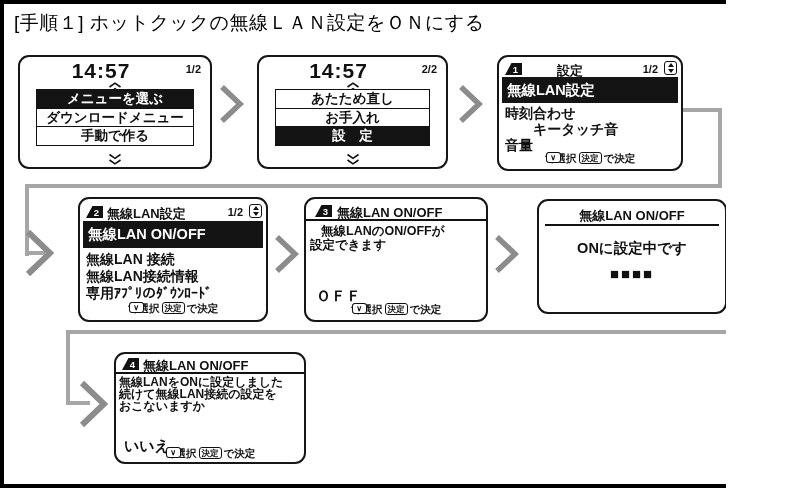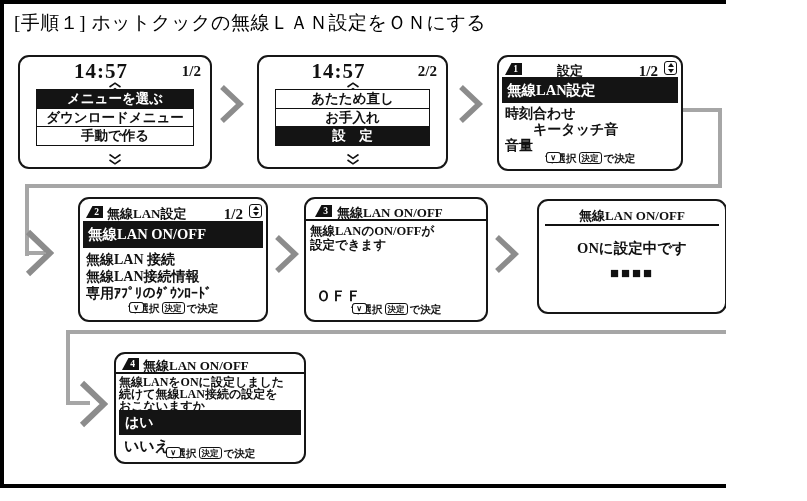--- a/index.html
+++ b/index.html
@@ -1,28 +1,28 @@
 <!DOCTYPE html>
 <html><head>
 <meta charset="utf-8">
 <style>
   * { margin:0; padding:0; box-sizing:border-box; }
   body { background:#fff; }
   .canvas {
     position:relative; width:726px; height:501px; background:#fff; overflow:hidden;
-    font-family:Liberation Serif, serif; color:#111;
+    font-family:Liberation Sans, sans-serif; color:#111;
   }
   .frame { position:absolute; left:0; top:0; width:807px; height:488px; border:4px solid #000; }
   .doc-title { position:absolute; left:14px; top:10px; font-size:19px; color:#000; letter-spacing:0.5px; }
 
   .screen { position:absolute; background:#fff; border:2px solid #161616; border-radius:11px; }
 
   .clock { position:absolute; top:2px; left:0; width:100%; padding-right:28px; text-align:center;
            font-size:21px; font-weight:bold; letter-spacing:1px; }
-  .page-num { position:absolute; top:6px; right:9px; font-size:15px; font-weight:bold; }
+  .page-num { position:absolute; top:6px; right:9px; font-size:11px; font-weight:bold; }
   .page-num.inset { right:23px; }
 
   .chev { position:absolute; left:50%; transform:translateX(-50%); }
 
   .menu-list { position:absolute; left:16px; right:16px; top:31px; }
   .menu-row { height:20px; line-height:17px; border:1.5px solid #111; text-align:center;
               font-size:13.5px; font-weight:600; background:#fff; }
   .menu-row + .menu-row { margin-top:-1.5px; }
   .menu-row.sel { background:#141414; color:#fff; border-color:#141414; }
 
@@ -175,21 +175,21 @@
     <div class="item" style="left:6px; top:86px; font-size:14px;">専用ｱﾌﾟﾘのﾀﾞｳﾝﾛｰﾄﾞ</div>
     <div class="hint" style="bottom:4px;">
       <span class="key arrow">∧</span><span class="key arrow">∨</span><span>で選択</span><span class="key decide">決定</span><span>で決定</span>
     </div>
   </div>
 
   <div class="screen" style="left:304px; top:197px; width:184px; height:125px;">
     <div class="badge" style="left:9px; top:6px;">3</div>
     <div class="hdr-title" style="left:31px; top:5px;">無線LAN ON/OFF</div>
     <div class="hdr-underline" style="left:0; right:0; top:20px;"></div>
-    <div class="item" style="left:4px; top:24px; font-size:12.5px;text-align:center;">無線LANのON/OFFが</div>
+    <div class="item" style="left:15px; top:24px; font-size:12.5px;text-align:center;">無線LANのON/OFFが</div>
     <div class="item" style="left:4px; top:38px; font-size:12.5px;">設定できます</div>
     <div class="item" style="left:10px; top:88px; font-size:15px;">ＯＦＦ</div>
     <div class="hint" style="bottom:3px;">
       <span class="key arrow">∧</span><span class="key arrow">∨</span><span>で選択</span><span class="key decide">決定</span><span>で決定</span>
     </div>
   </div>
 
   <div class="screen" style="left:537px; top:199px; width:190px; height:115px;">
     <div class="msg" style="top:6px; font-size:13px; font-weight:bold;">無線LAN ON/OFF</div>
     <div class="hdr-underline" style="left:6px; right:6px; top:23px;"></div>
@@ -197,19 +197,18 @@
     <div class="progress-bar" style="top:64px;">■■■■</div>
   </div>
 
   <div class="screen" style="left:114px; top:352px; width:192px; height:112px;">
     <div class="badge" style="left:6px; top:4px;">4</div>
     <div class="hdr-title" style="left:27px; top:3px;">無線LAN ON/OFF</div>
     <div class="hdr-underline" style="left:0; right:0; top:18px;"></div>
     <div class="item" style="left:3px; top:20px; font-size:12px;">無線LANをONに設定しました</div>
     <div class="item" style="left:3px; top:32px; font-size:12px;">続けて無線LAN接続の設定を</div>
     <div class="item" style="left:3px; top:44px; font-size:12px;">おこないますか</div>
-    <div class="sel-bar" style="top:56px; height:25px; line-height:25px; padding-left:6px; font-size:14px;">はい</div>
     <div class="item" style="left:8px; top:83px; font-size:15px;">いいえ</div>
     <div class="hint" style="bottom:1px;">
       <span class="key arrow">∧</span><span class="key arrow">∨</span><span>で選択</span><span class="key decide">決定</span><span>で決定</span>
     </div>
   </div>
 </div>
 
 </body></html>

